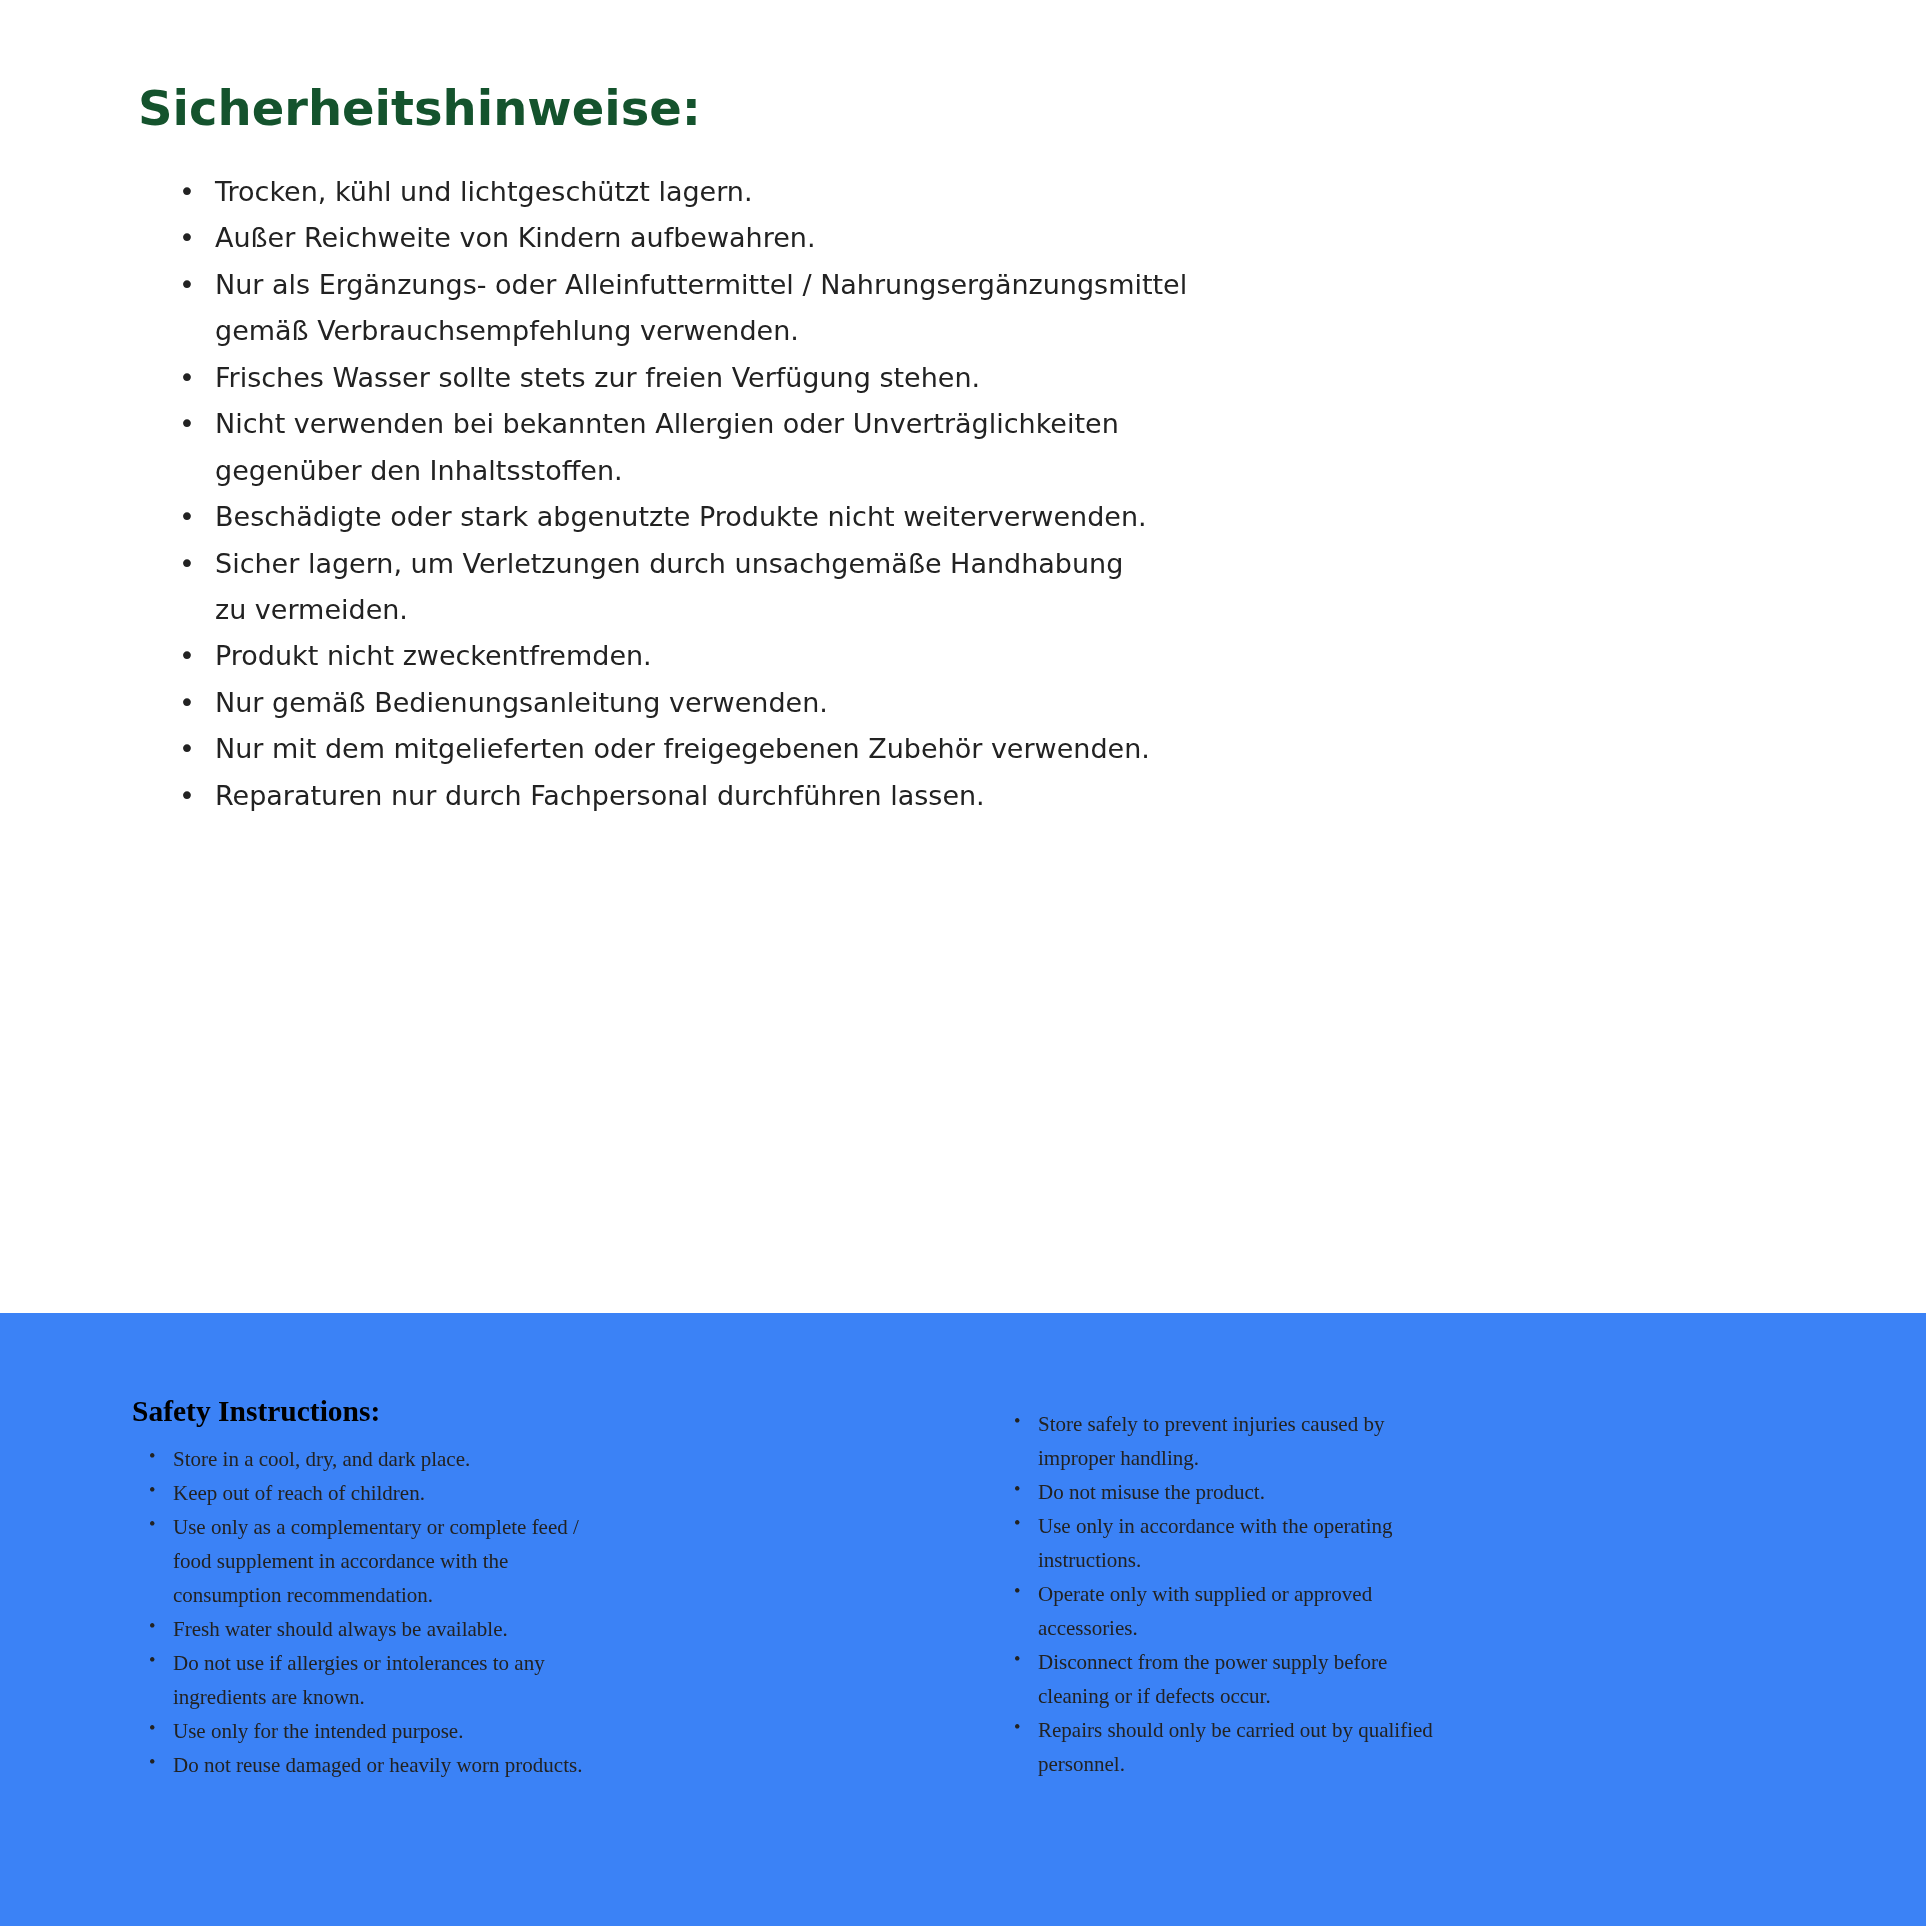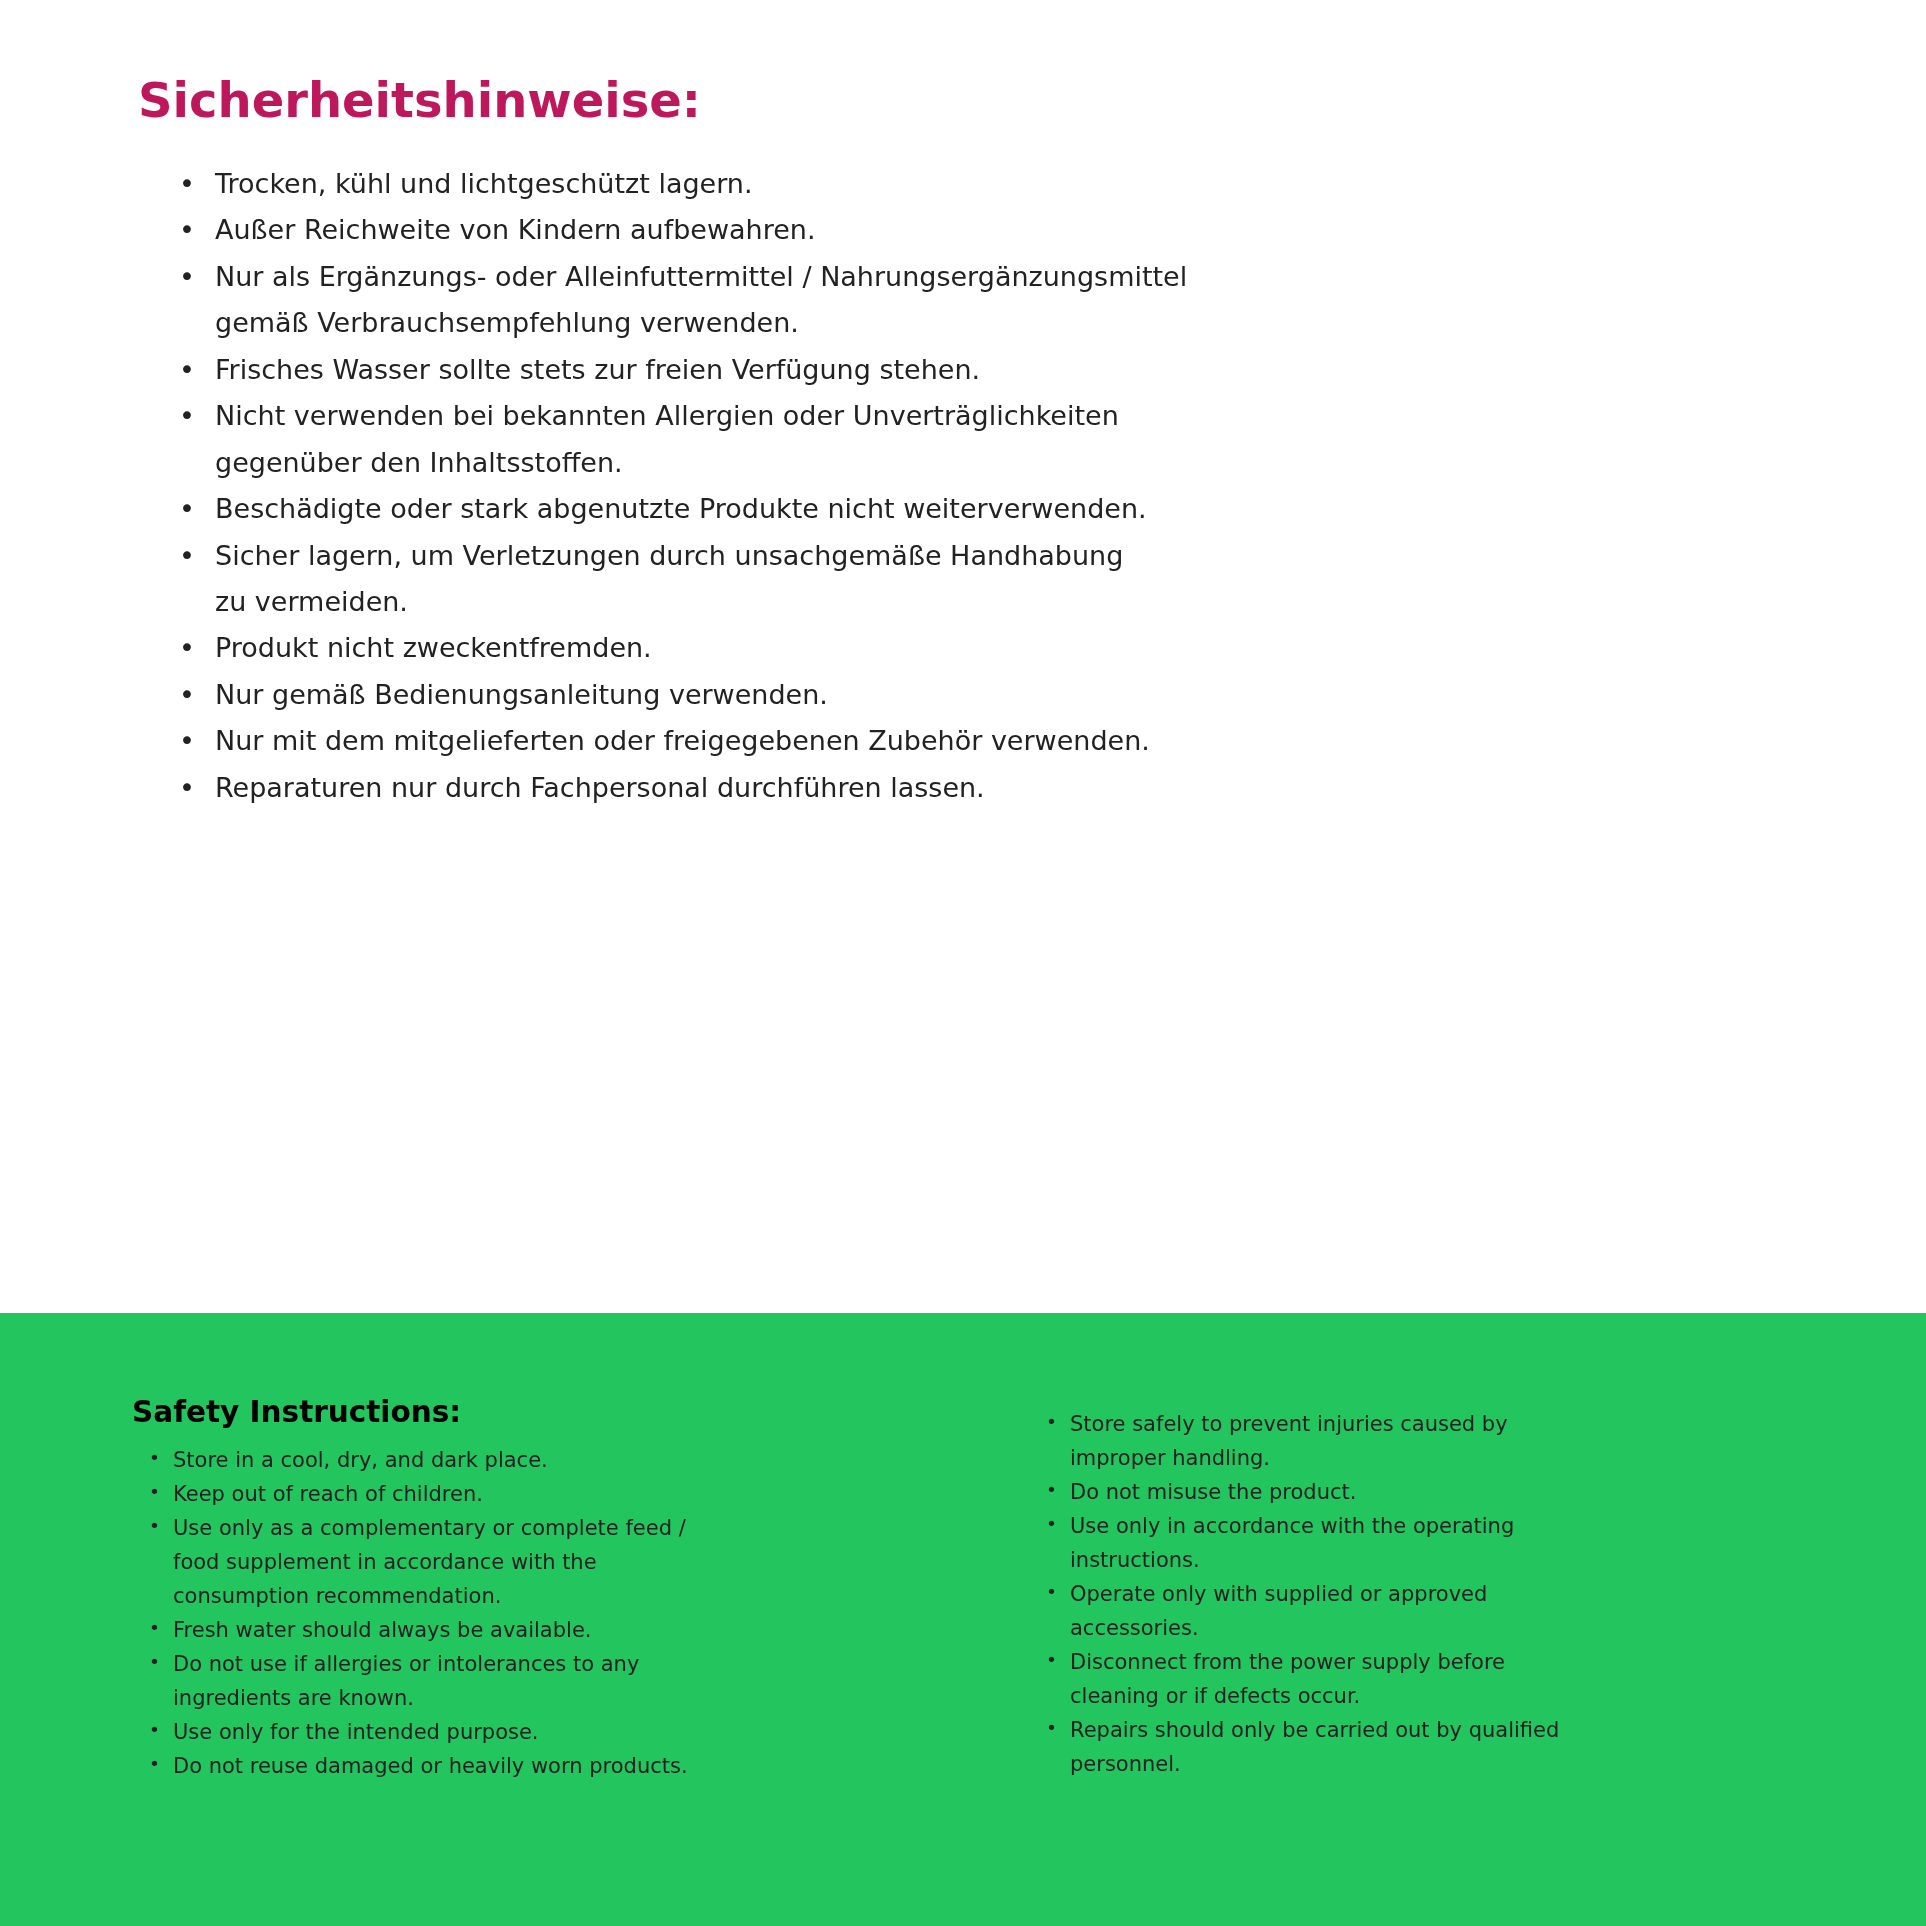--- a/index.html
+++ b/index.html
@@ -22,24 +22,24 @@
   }
 
   
   .german-section {
     height: 1313px;
     box-sizing: border-box;
     padding: 72px 116px 0 138px;
     background: #ffffff;
   }
   .german-section h1 {
-    margin: 0 0 33px 0;
+    margin: 8px 0 33px 0;
     font-size: 48px;
     font-weight: bold;
-    color: #be185d;
+    color: #14532d;
   }
   .german-section ul {
     list-style: none;
     margin: 0;
     padding: 0 0 0 37px;
     font-size: 27px;
     line-height: 1.72;
     max-width: 1682px;
     color: #222222;
   }
@@ -52,24 +52,25 @@
     content: "\2022";
     position: absolute;
     left: 3.9px;
     top: 0;
   }
 
   
   .english-section {
     flex: 1;
     box-sizing: border-box;
-    background: #22c55e;
+    background: #3b82f6;
     padding: 82px 90px 0 132px;
     display: flex;
-    gap: 74px;
+    gap: 42px;
+    font-family: Liberation Serif, serif;
   }
   .col { min-width: 0; }
   .col-left { flex: 0 0 828px; }
   .col-right { flex: 1; padding-top: 3.9px; }
   .english-section h2 {
     margin: 0 0 14px 0;
     font-size: 29.5px;
     font-weight: bold;
     color: #000000;
   }

